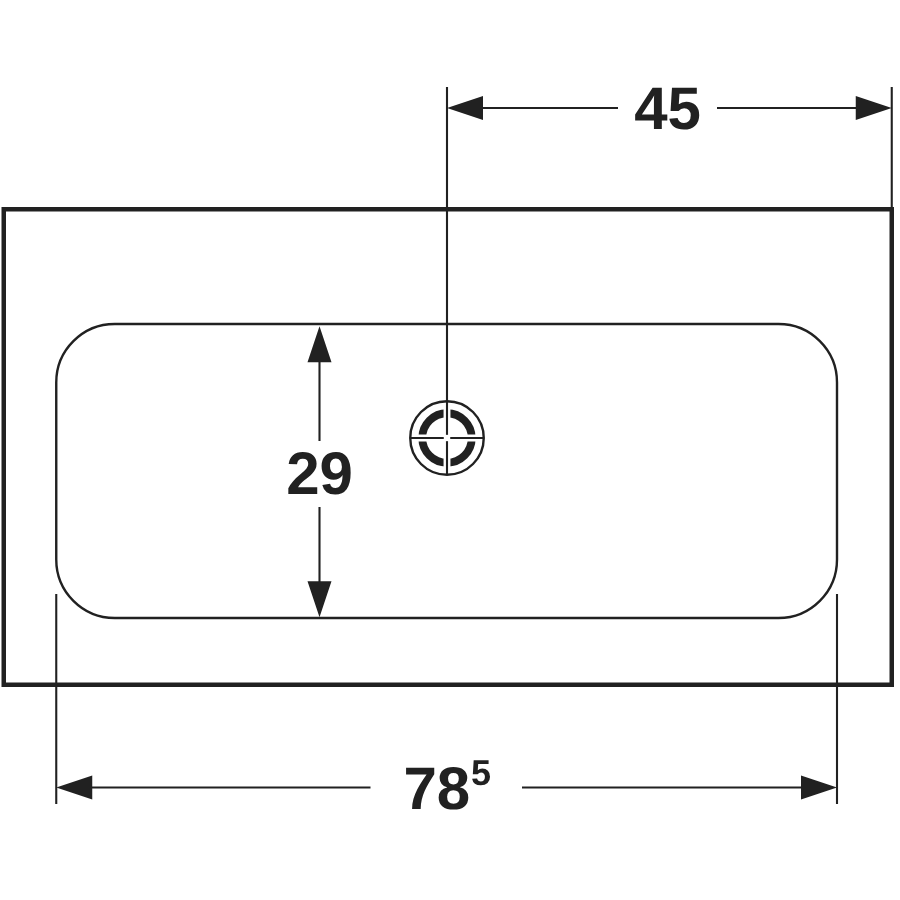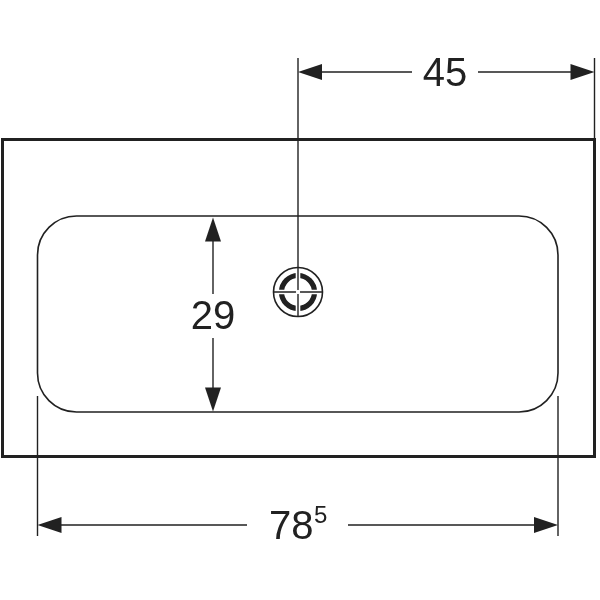--- a/index.html
+++ b/index.html
@@ -2,20 +2,21 @@
 <html style="--line: #212121; --bg: #ffffff;"><head>
 <meta charset="utf-8">
 <style>
   :root{ --line:#212121; --bg:#ffffff; }
   html,body{ margin:0; padding:0; background:var(--bg); }
   .stage{
     position:relative; width:600px; height:600px;
     background:var(--bg);
     font-family:"Liberation Sans", sans-serif;
     overflow:hidden;
+    font-weight:bold;
   }
   svg{ display:block; }
   .ln{ stroke:var(--line); fill:none; }
   .w-thick{ stroke-width:3; }
   .w-med{ stroke-width:1.6; }
   .w-thin{ stroke-width:1.4; }
   .w-ring{ stroke-width:5.2; }
   .wh{ stroke:var(--bg); fill:var(--bg); }
   .arrow{ fill:var(--line); stroke:none; }
   .dim-text{

